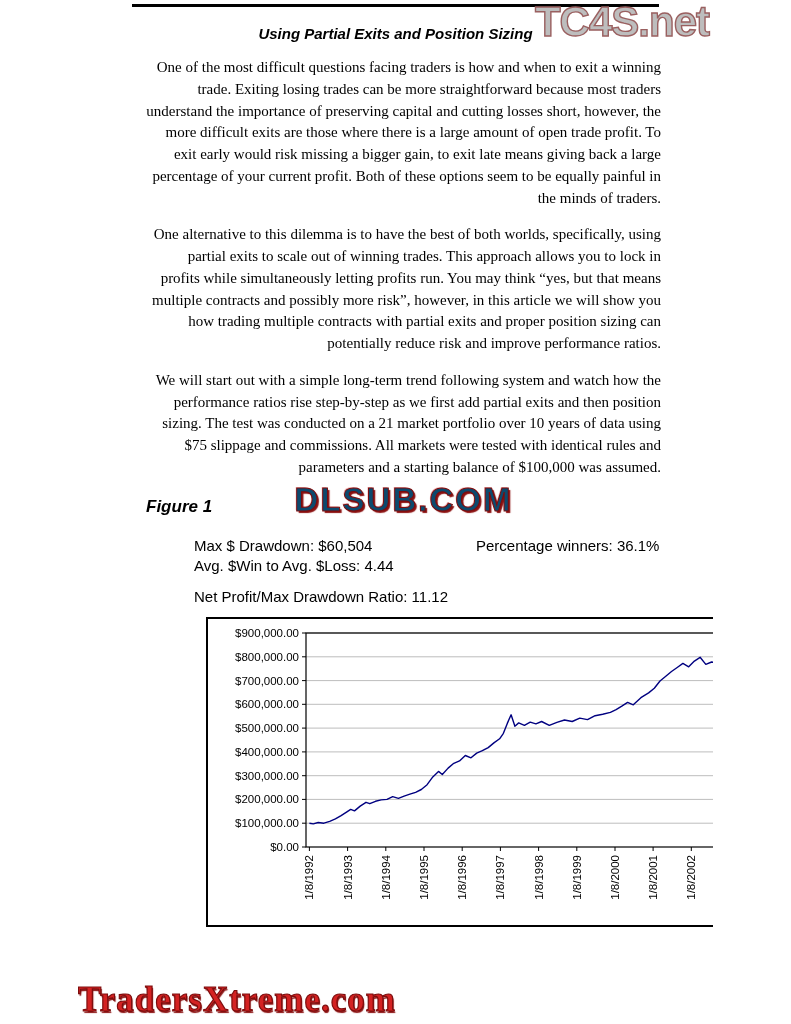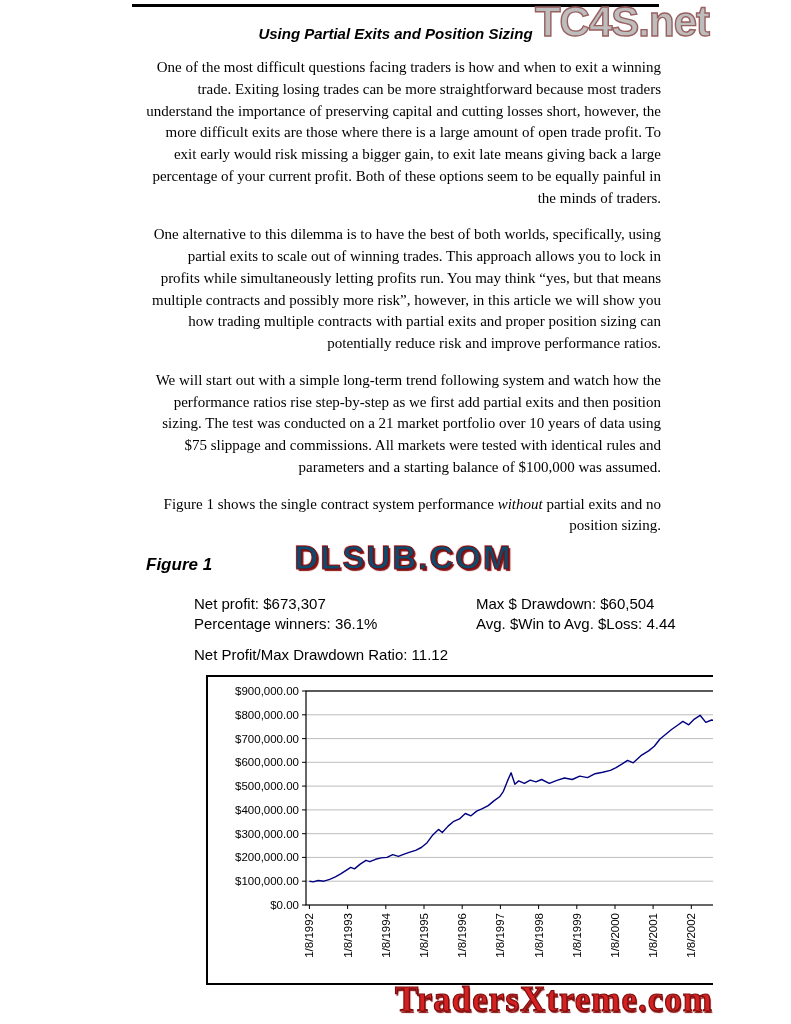--- a/index.html
+++ b/index.html
@@ -44,49 +44,47 @@
     margin:14px 0 0 116px; display:grid; grid-template-columns:282px auto; row-gap:3px;
     font-family:"Liberation Sans", sans-serif; font-size:15px;
   }
   .ratio { margin:14px 0 0 116px; font-family:"Liberation Sans", sans-serif; font-size:15px; }
   .chart-frame {
     margin:12px 0 0 128px; width:536px; border:2px solid #000;
     padding:4px 2px 0 2px; background:#fff;
   }
   text.tick { font-family:"Liberation Sans", sans-serif; font-size:11.5px; fill:#000; }
   .footer {
-    position:absolute; left:0; right:0; bottom:4px; text-align:right;
+    position:absolute; left:0; right:0; bottom:4px; text-align:left;
     font-family:"Liberation Serif", serif; font-weight:700; font-size:35px; letter-spacing:1px;
     color:#d42222; -webkit-text-stroke:1.2px #7c0d0d;
     text-shadow:1px 2px 1px #8c1212;
   }
 </style>
 </head>
 <body>
 
 <div class="page">
 
   <div class="tc4s">TC4S.net</div>
 
   <div class="rule"></div>
 
   <div class="subtitle">Using Partial Exits and Position Sizing</div>
 
   <p class="body">One of the most difficult questions facing traders is how and when to exit a winning trade. Exiting losing trades can be more straightforward because most traders understand the importance of preserving capital and cutting losses short, however, the more difficult exits are those where there is a large amount of open trade profit. To exit early would risk missing a bigger gain, to exit late means giving back a large percentage of your current profit. Both of these options seem to be equally painful in the minds of traders.</p>
   <p class="body">One alternative to this dilemma is to have the best of both worlds, specifically, using partial exits to scale out of winning trades. This approach allows you to lock in profits while simultaneously letting profits run. You may think “yes, but that means multiple contracts and possibly more risk”, however, in this article we will show you how trading multiple contracts with partial exits and proper position sizing can potentially reduce risk and improve performance ratios.</p>
   <p class="body">We will start out with a simple long-term trend following system and watch how the performance ratios rise step-by-step as we first add partial exits and then position sizing. The test was conducted on a 21 market portfolio over 10 years of data using $75 slippage and commissions. All markets were tested with identical rules and parameters and a starting balance of $100,000 was assumed.</p>
-  <p class="body"><span>Figure 1 shows the single contract system performance </span><i>without</i><span> partial exits and no position sizing.</span></p>
 
   <div class="figure-row">
     <span class="fig-label">Figure 1</span>
     <span class="watermark">DLSUB.COM</span>
   </div>
 
   <div class="stats">
-    <div>Net profit: $673,307</div>
     <div>Max $ Drawdown: $60,504</div>
     <div>Percentage winners: 36.1%</div>
     <div>Avg. $Win to Avg. $Loss: 4.44</div>
   </div>
   <div class="ratio">Net Profit/Max Drawdown Ratio: 11.12</div>
 
   <div class="chart-frame">
     <svg id="equity-chart" width="528" height="298" viewBox="0 0 528 298" xmlns="http://www.w3.org/2000/svg">
         <rect x="96" y="10" width="422" height="214" fill="#ffffff"></rect>
         <line x1="92" x2="96" y1="224.0" y2="224.0" stroke="#000" stroke-width="1"></line>

